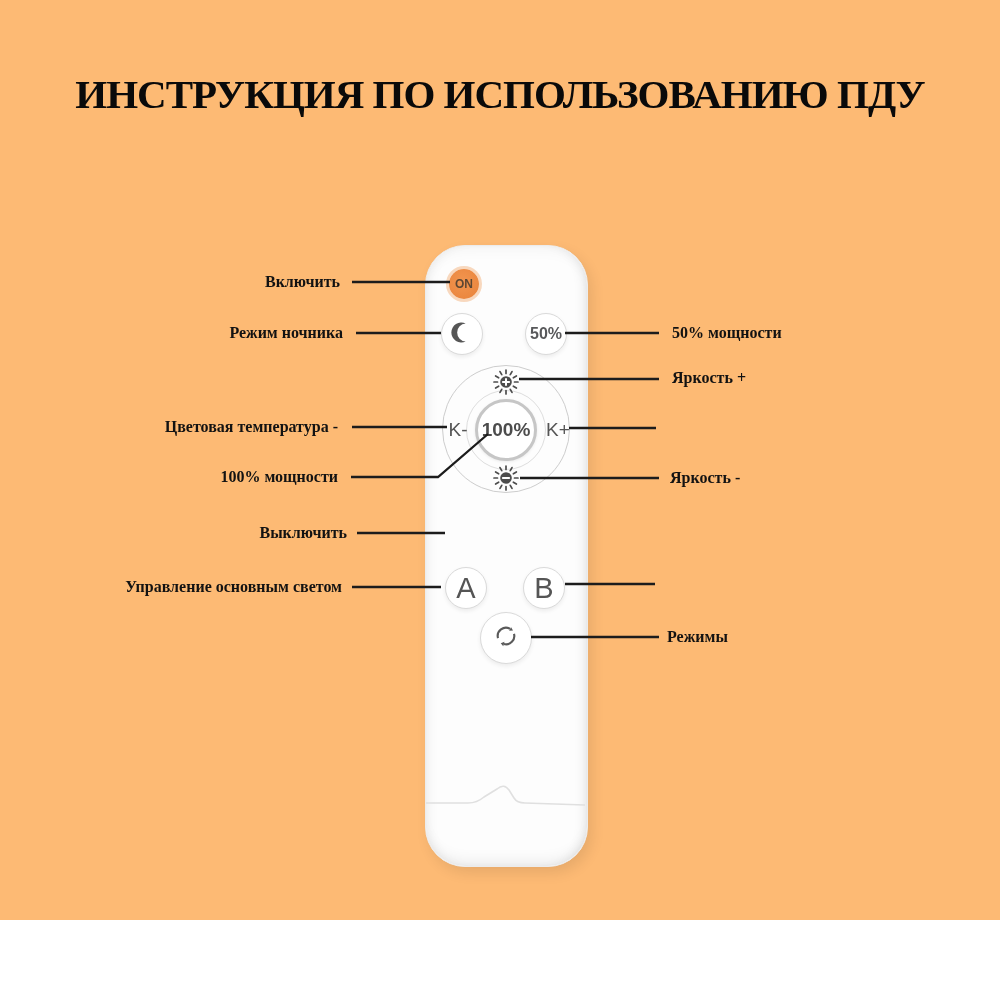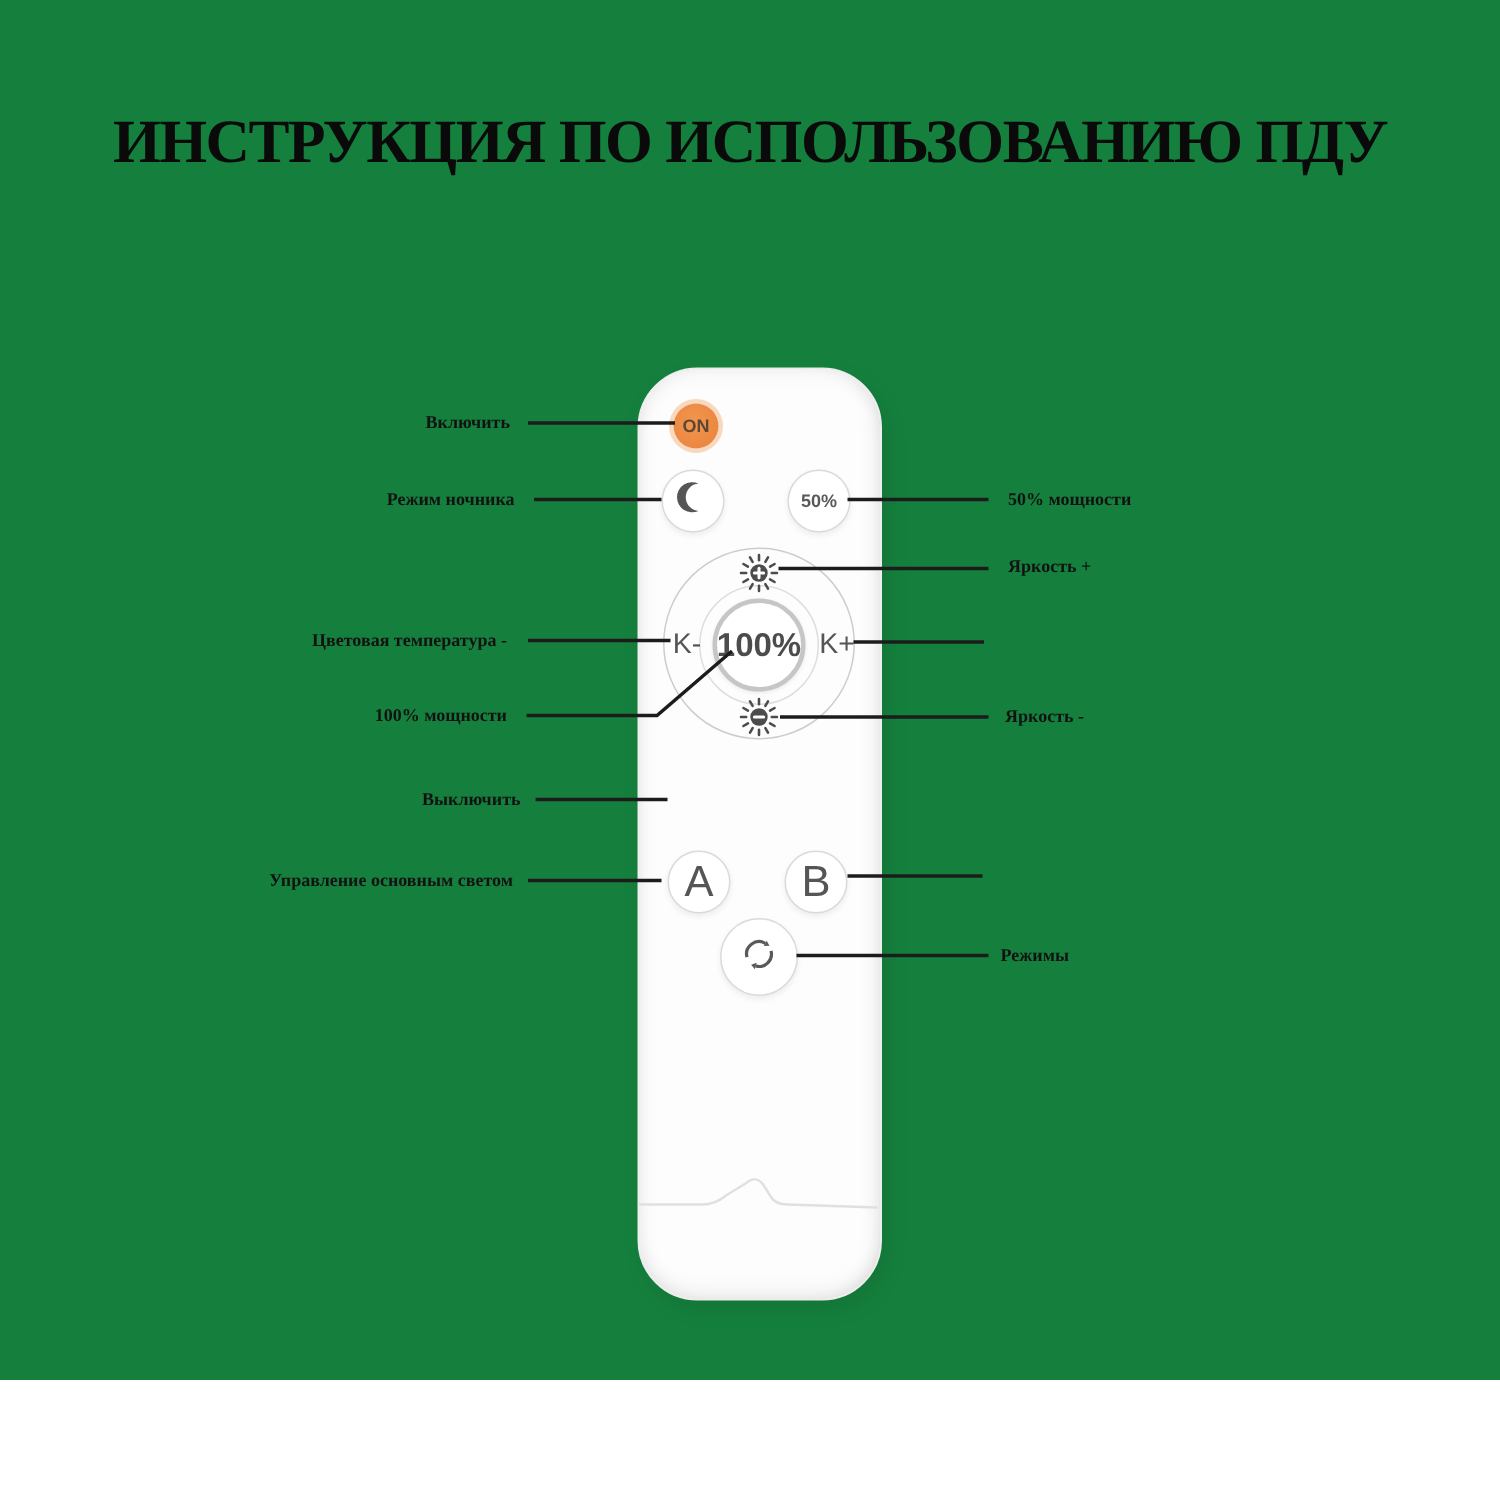--- a/index.html
+++ b/index.html
@@ -1,57 +1,57 @@
 <!DOCTYPE html>
 <html><head>
 <meta charset="utf-8">
 <style>
   html,body{margin:0;padding:0;}
-  #page{position:relative;width:1000px;height:920px;background:#15803d;overflow:hidden;
+  #page{position:relative;width:1000px;height:920px;background:#fdba74;overflow:hidden;
         font-family:"Liberation Serif",serif;}
   .title{position:absolute;top:70px;left:0;width:1000px;text-align:center;
          font-size:41px;font-weight:700;color:#0a0a0a;letter-spacing:-1px;white-space:nowrap;}
   
   .remote{position:absolute;left:425px;top:245px;width:161px;height:620px;
           border-radius:40px;background:#fdfdfd;border:1px solid #ececec;z-index:1;
           box-shadow:4px 6px 14px rgba(0,0,0,.09),
                      inset -9px 0 14px -10px rgba(0,0,0,.16),
                      inset 9px 0 14px -10px rgba(0,0,0,.10),
                      inset 0 -12px 18px -12px rgba(0,0,0,.12),
                      inset 0 12px 18px -12px rgba(0,0,0,.06);}
   .btn{position:absolute;background:#ffffff;border:1.5px solid #dadada;border-radius:50%;
        display:flex;align-items:center;justify-content:center;box-sizing:border-box;
        font-family:"Liberation Sans",sans-serif;color:#58595b;
        box-shadow:0 2px 4px rgba(0,0,0,.07), inset 0 1px 1px #fff;}
   .btn-on{left:23px;top:23px;width:30px;height:30px;border:none;
           background:radial-gradient(circle at 45% 40%, #f2954f, #e8823a);
           box-shadow:0 0 0 3px rgba(240,160,95,.40);
           font-size:12px;font-weight:700;color:#5d4733;}
   .btn-moon{left:15px;top:67px;width:42px;height:42px;}
-  .btn-fifty{left:99px;top:67px;width:42px;height:42px;font-size:12px;font-weight:700;}
+  .btn-fifty{left:99px;top:67px;width:42px;height:42px;font-size:16px;font-weight:700;}
   .dial-outer{position:absolute;left:16px;top:119px;width:128px;height:128px;border-radius:50%;
               border:1.5px solid #cdcdcd;box-sizing:border-box;}
   .dial-mid{position:absolute;left:40px;top:144px;width:80px;height:80px;border-radius:50%;
             border:1.5px solid #dedede;box-sizing:border-box;}
   .dial-hub{left:49px;top:153px;width:62px;height:62px;border:3px solid #c6c6c6;
-            font-size:22px;font-weight:700;color:#4c4c4c;box-shadow:0 1px 3px rgba(0,0,0,.08);}
+            font-size:19px;font-weight:700;color:#4c4c4c;box-shadow:0 1px 3px rgba(0,0,0,.08);}
   .k-zone{position:absolute;top:184px;transform:translate(-50%,-50%);
           font-family:"Liberation Sans",sans-serif;font-size:19px;color:#555;}
   .k-minus{left:32px;} .k-plus{left:132px;}
   .sun{position:absolute;width:28px;height:28px;}
   .sun-plus{left:66px;top:122px;} .sun-minus{left:66px;top:218px;}
   .btn-off{left:18px;top:270px;width:119px;height:38px;border-radius:19px;
            font-size:23px;letter-spacing:3px;color:#5a5a5a;}
   .btn-a{left:19px;top:321px;width:42px;height:42px;font-size:29px;color:#555;}
   .btn-b{left:97px;top:321px;width:42px;height:42px;font-size:29px;color:#555;}
   .btn-cycle{left:54px;top:366px;width:52px;height:52px;}
   
   .overlay{position:absolute;left:0;top:0;z-index:2;pointer-events:none;}
   
-  .label{position:absolute;z-index:3;font-size:12px;font-weight:700;color:#121212;
+  .label{position:absolute;z-index:3;font-size:16px;font-weight:700;color:#121212;
          white-space:nowrap;transform:translateY(-50%);}
   .l1{right:660px;top:282px;text-align:right;}
   .l2{right:657px;top:333px;text-align:center;}
   .l3{right:662px;top:427px;text-align:right;}
   .l4{right:662px;top:477px;text-align:right;margin-left:36px;}
   .l5{right:653px;top:533px;text-align:right;}
   .l6{right:658px;top:587px;text-align:right;}
   .r1{left:672px;top:333px;}
   .r2{left:672px;top:378px;}
   .r3{left:671px;top:428px;}

